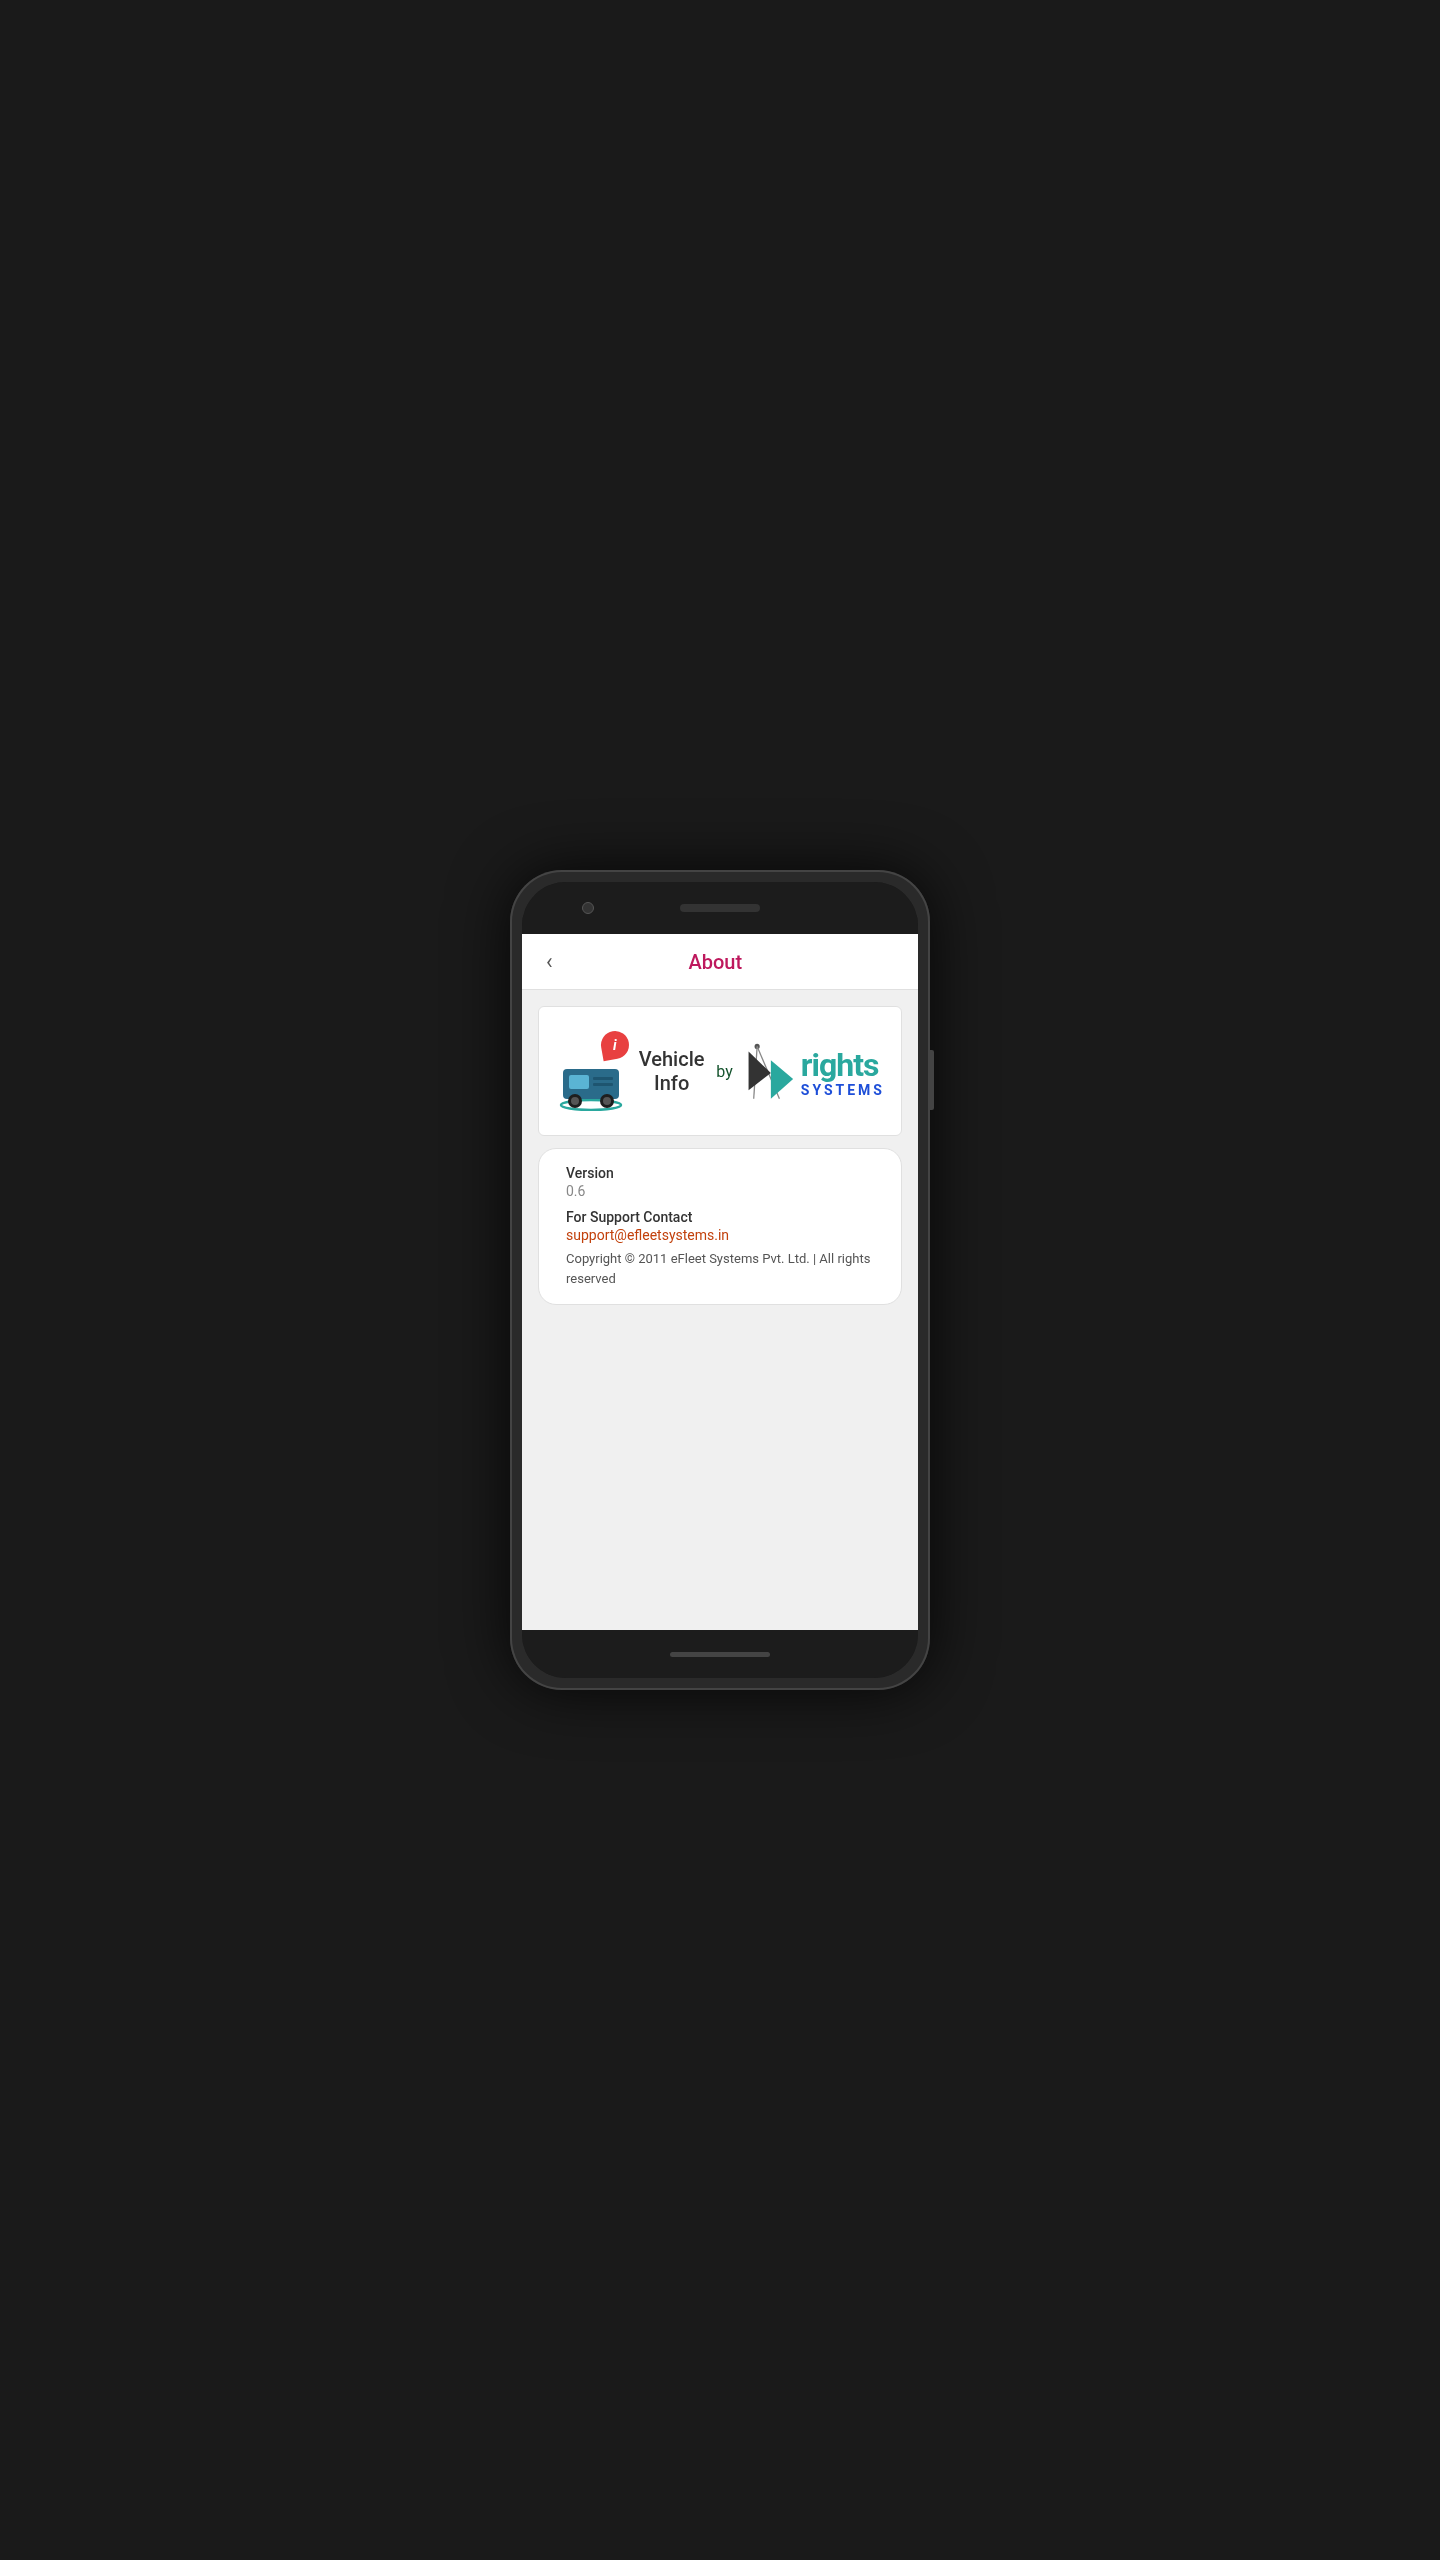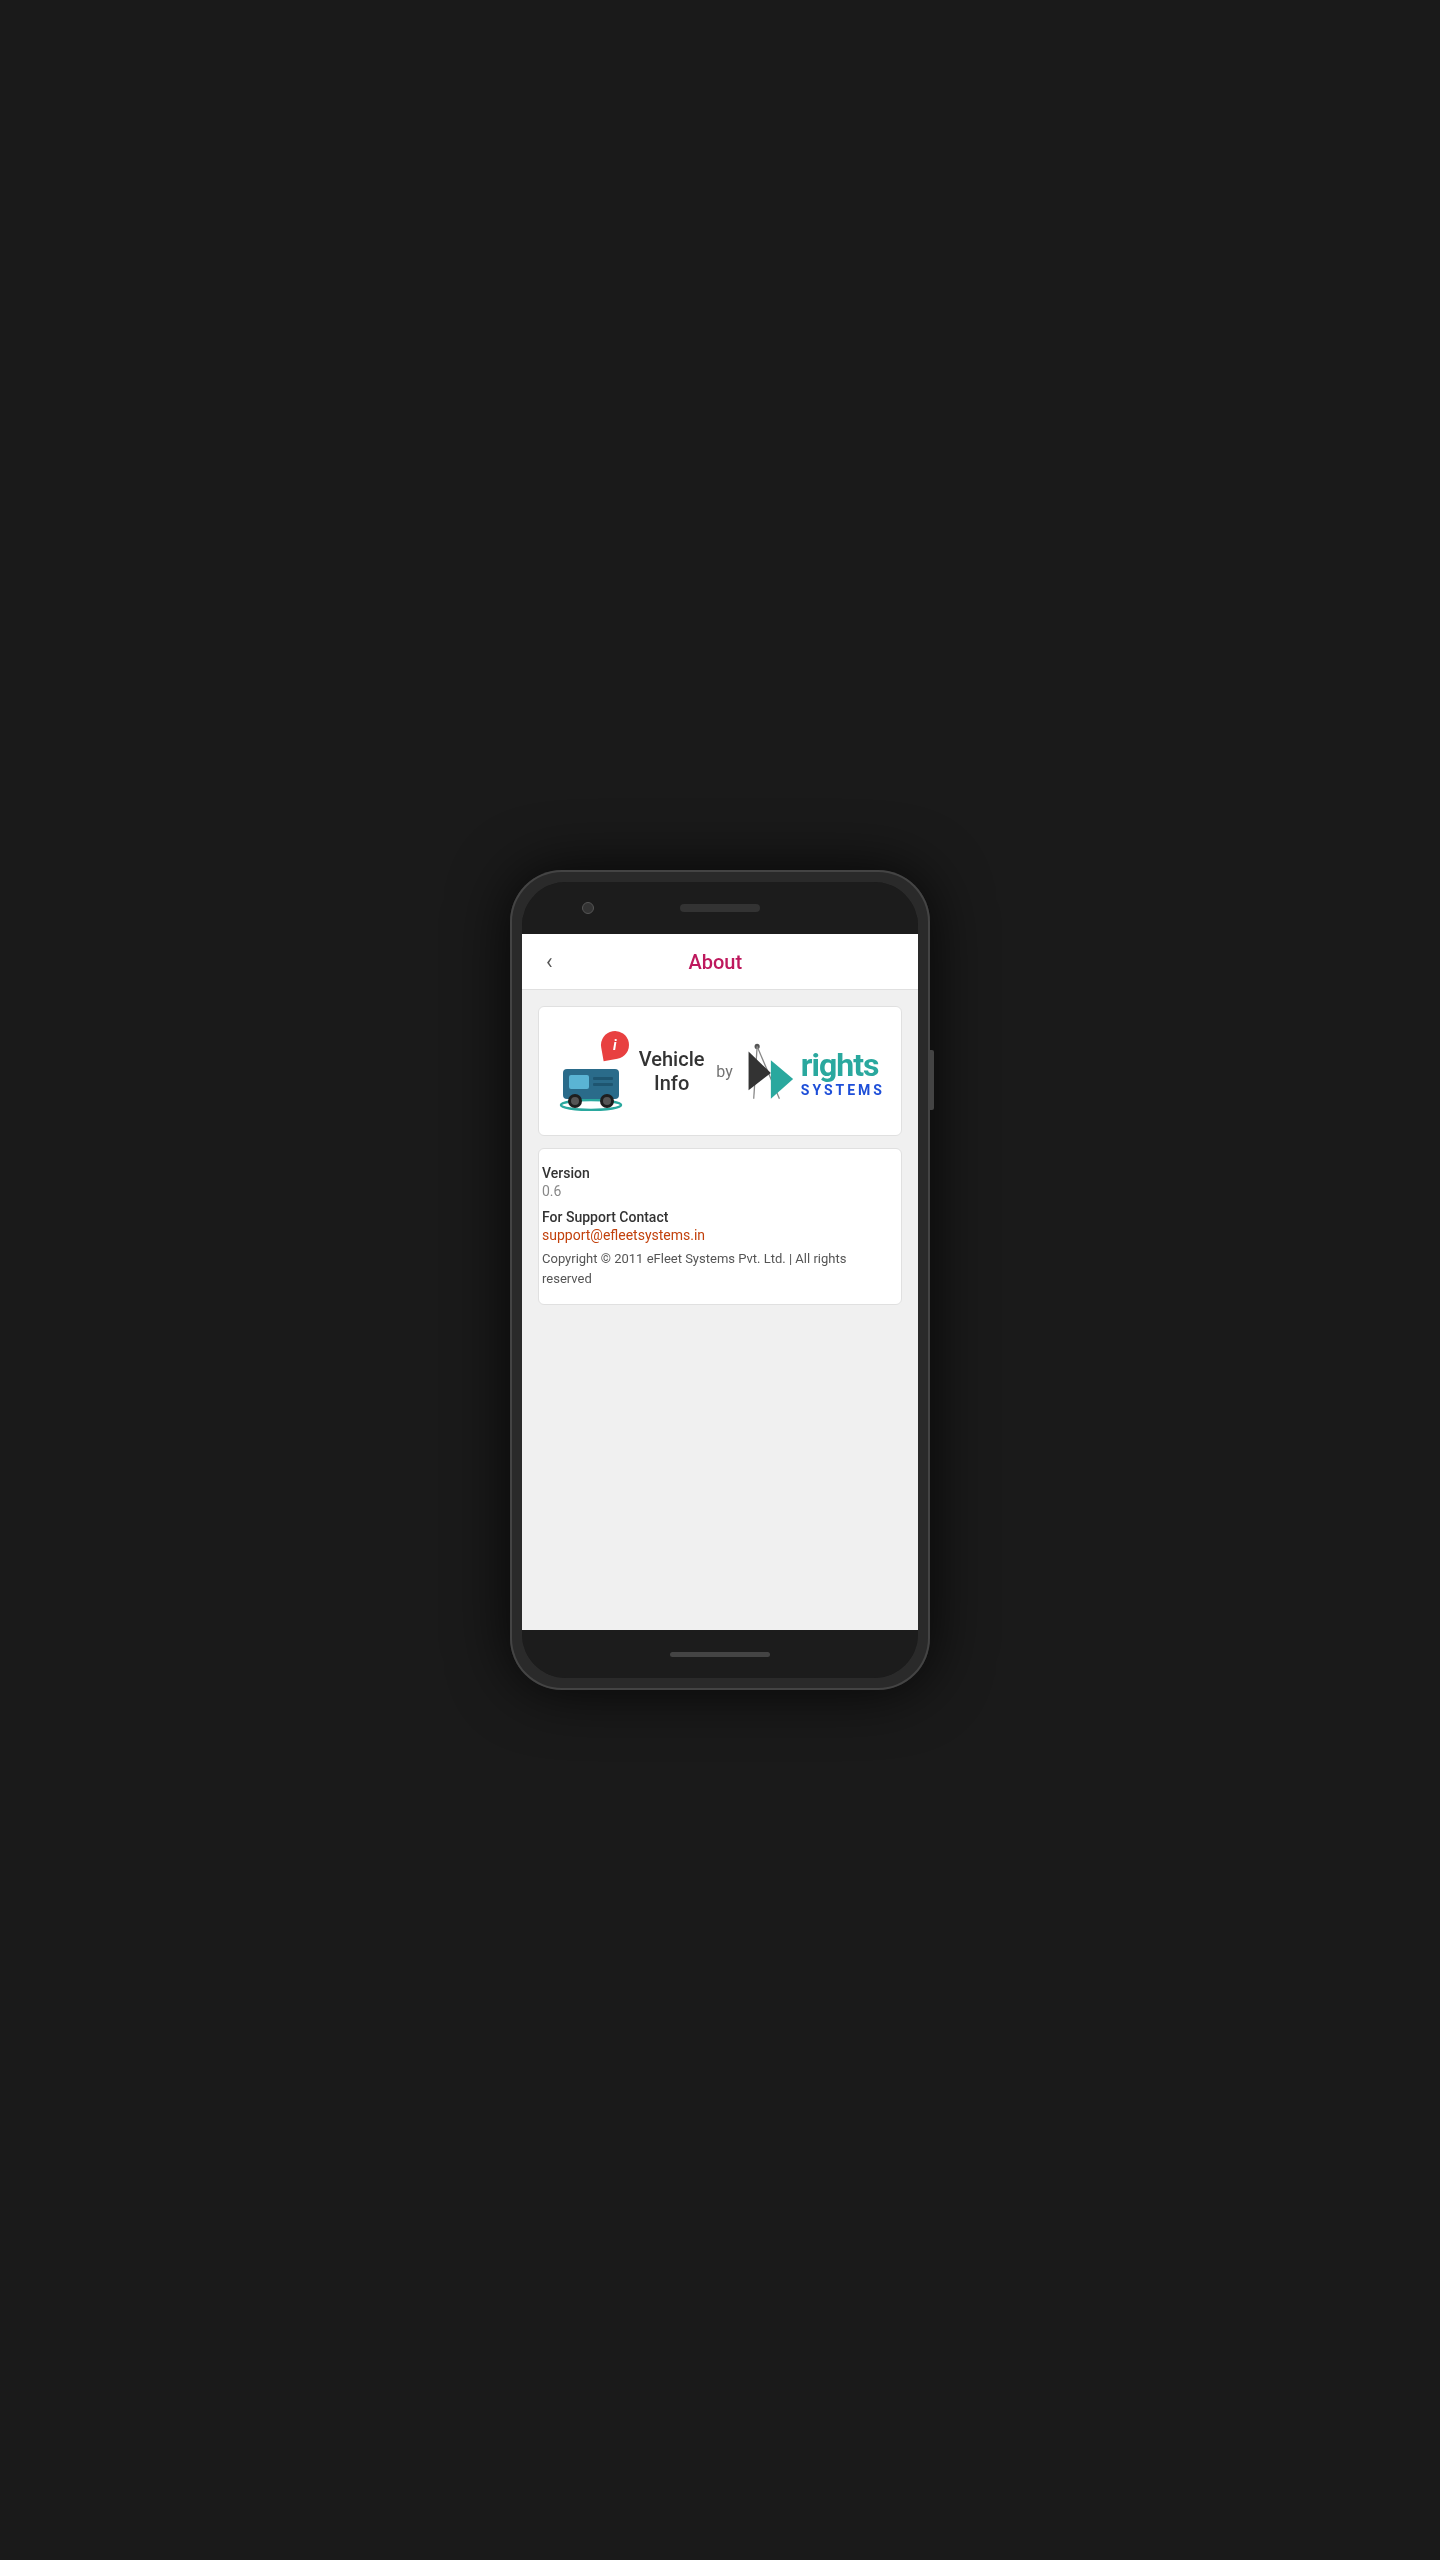--- a/index.html
+++ b/index.html
@@ -162,21 +162,21 @@
     }
 
     .vehicle-info-text {
       font-size: 20px;
       font-weight: 500;
       color: #333;
       text-align: center;
     }
     .by-text {
       font-size: 16px;
-      color: #737373;
+      color: #14532d;
     }
 
     
     .efleet-logo {
       display: flex;
       align-items: center;
       gap: 4px;
       margin-top: 4px;
     }
 
@@ -202,21 +202,22 @@
       color: #1d4ed8;
       letter-spacing: 3px;
       text-transform: uppercase;
     }
 
     
     .info-card {
       display: flex;
       flex-direction: column;
       gap: 2px;
-      padding: 16px 3px;
+      padding: 16px 27px;
+      border-radius: 18px;
     }
     .info-label {
       font-size: 14px;
       font-weight: 500;
       color: #333;
       margin-top: 8px;
     }
     .info-label:first-child { margin-top: 0; }
     .info-value {
       font-size: 14px;

